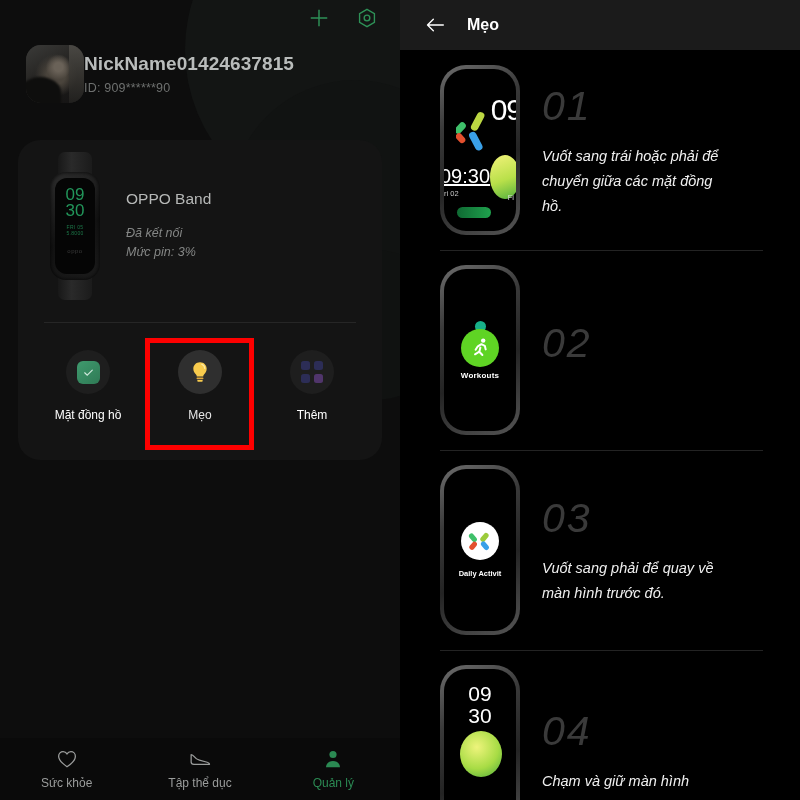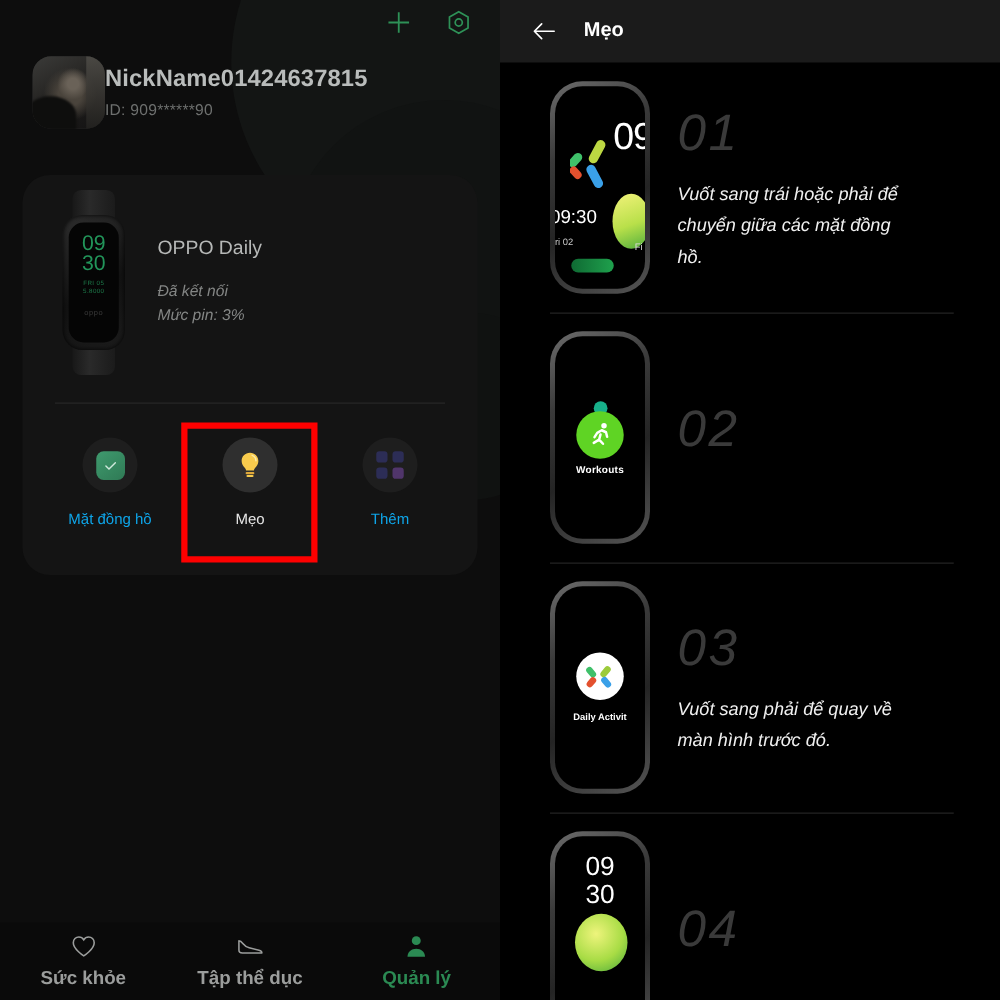--- a/index.html
+++ b/index.html
@@ -104,21 +104,21 @@
     padding:0 14px;
   }
   .action{
     width:100px; display:flex; flex-direction:column;
     align-items:center; gap:14px; padding-top:14px; cursor:pointer;
   }
   .a-circle{
     width:44px; height:44px; border-radius:50%; background:#1e1e1e;
     display:flex; align-items:center; justify-content:center;
   }
-  .a-label{ font-size:12px; color:#0ea5e9; }
+  .a-label{ font-size:12px; color:#ffffff; }
   .action.selected .a-circle{ background:#2f2f2f; }
   .action.selected .a-label{ color:#e6e6e6; }
 
   .sq-green{
     width:23px; height:23px; border-radius:6px;
     background:linear-gradient(140deg,#3f9a6e,#2f7a55);
     display:flex; align-items:center; justify-content:center;
   }
   .grid-icon{ display:grid; grid-template-columns:9px 9px; gap:4px; }
   .grid-icon i{ width:9px; height:9px; border-radius:2.5px; background:#2c2d56; display:block; }
@@ -131,21 +131,21 @@
 
   .bottom-nav{
     position:absolute; left:0; bottom:0; width:400px; height:62px;
     background:#0a0a0a; display:flex; align-items:center;
     justify-content:space-around; z-index:6;
   }
   .nav-item{
     display:flex; flex-direction:column; align-items:center;
     gap:7px; cursor:pointer; width:110px;
   }
-  .nav-label{ font-size:15px; color:#9b9d9c;font-weight:bold; }
+  .nav-label{ font-size:12px; color:#9b9d9c; }
   .nav-item.active .nav-label{ color:#2b8a53; }
 
   
   .right-panel{
     position:relative; width:400px; height:800px;
     background:#000; overflow:hidden;
   }
   .r-header{
     height:50px; background:#1b1b1b; display:flex; align-items:center;
     gap:22px; padding-left:25px;
@@ -185,21 +185,21 @@
   .wf1 .pin{ position:absolute; left:12px; top:40px; width:40px; height:44px; }
   .wf1 .big{
     position:absolute; right:-6px; top:24px; font-size:30px; color:#fff;
     font-weight:300; letter-spacing:-1px;
   }
   .wf1 .blob{
     position:absolute; right:-4px; top:86px; width:30px; height:44px;
     border-radius:50%;
     background:linear-gradient(160deg,#f2f27a,#b9e04a 55%,#4fae3d);
   }
-  .wf1 .time{ position:absolute; left:-4px; top:96px; font-size:15px; color:#fff; font-weight:300; }
+  .wf1 .time{ position:absolute; left:-4px; top:96px; font-size:20px; color:#fff; font-weight:300;text-decoration:underline; }
   .wf1 .date{ position:absolute; left:0px; top:120px; font-size:7.5px; color:#c9c9c9; }
   .wf1 .fi{ position:absolute; right:2px; top:124px; font-size:7.5px; color:#dcdcdc; }
   .wf1 .bar{
     position:absolute; left:13px; top:138px; width:34px; height:11px;
     border-radius:6px; background:linear-gradient(90deg,#0f6a33,#1fa14d);
   }
 
   
   .wf2{ position:absolute; inset:0; display:flex; flex-direction:column;
         align-items:center; justify-content:center; gap:4px; }
@@ -270,21 +270,21 @@
           <div class="body"></div>
           <div class="glass">
             <div class="t1">09</div>
             <div class="t2">30</div>
             <div class="t3">FRI 05</div>
             <div class="t4">5.8000</div>
             <div class="logo">oppo</div>
           </div>
         </div>
         <div class="dev-info">
-          <div class="dev-name">OPPO Daily</div>
+          <div class="dev-name">OPPO Band</div>
           <div class="dev-stat">Đã kết nối</div>
           <div class="dev-stat">Mức pin: 3%</div>
         </div>
       </div>
 
       <div class="divider"></div>
 
       <div class="actions">
 
         <div class="action">
@@ -433,19 +433,20 @@
           <div class="dev-screen">
             <div class="wf4">
               <div class="t">09</div>
               <div class="t">30</div>
               <div class="blob"></div>
             </div>
           </div>
         </div>
         <div class="tip-text">
           <div class="tip-num">04</div>
+          <div class="tip-desc">Chạm và giữ màn hình</div>
         </div>
       </div>
 
     </div>
   </div>
 
 </div>
 
 </body></html>

